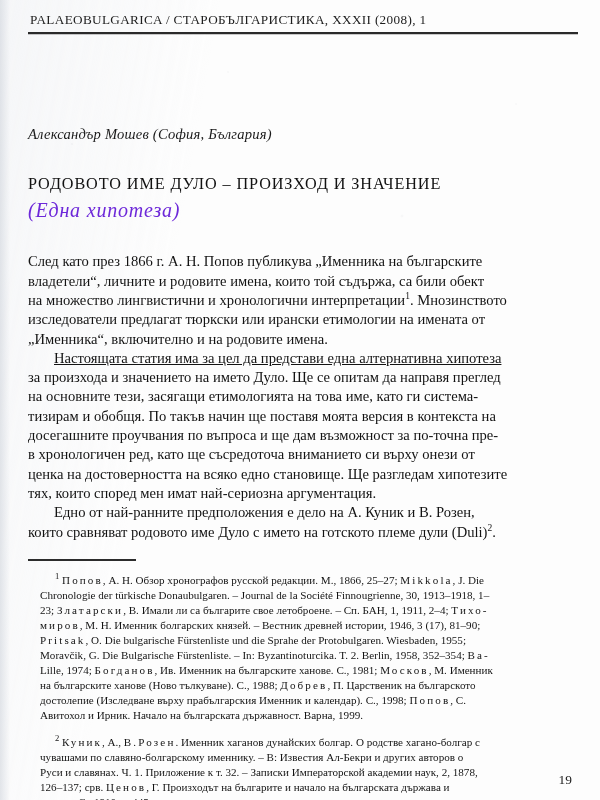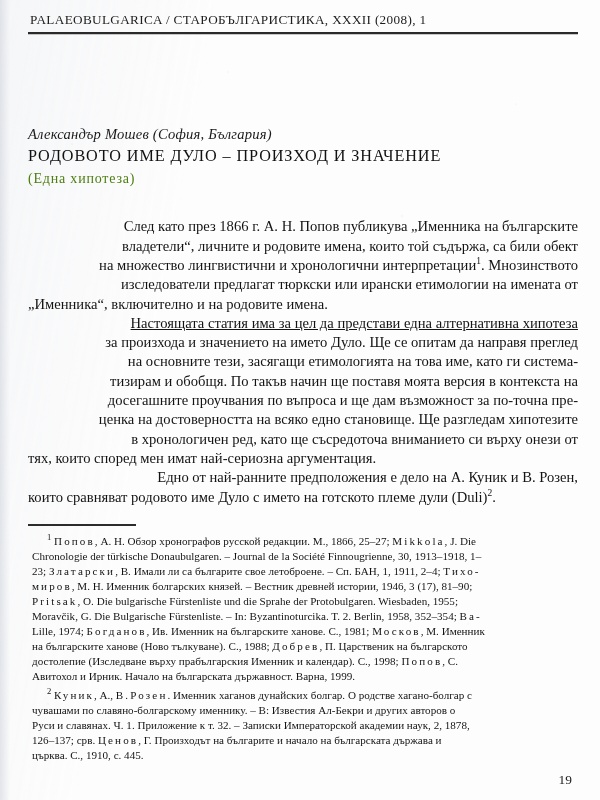--- a/index.html
+++ b/index.html
@@ -67,48 +67,49 @@
   
   .title-block { margin-top: 92px; }
 
   .author-line {
     font-style: italic;
     font-size: 14.6px;
     letter-spacing: 0.2px;
     color: #1a1a1a;
   }
   .article-title {
-    margin-top: 4px;
+    margin-top: 32px;
     font-size: 16.2px;
     letter-spacing: 0.9px;
     color: #111;
     white-space: nowrap;
   }
   .article-subtitle {
     margin-top: 5px;
-    font-size: 14px;
+    font-style: italic;
+    font-size: 20px;
     letter-spacing: 0.8px;
-    color: #4d7c0f;
+    color: #6d28d9;
   }
 
   
   .body-text {
     margin-top: 30px;
     font-size: 14.6px;
     line-height: 19.3px;
     text-align: justify;
     color: #131313;
   }
   .para { margin: 0; }
   .para + .para { margin-top: 0; }
   .para .indent { display: inline-block; width: 26px; }
   .para-line { display: block; white-space: nowrap; }
   .just {
     display: flex;
-    justify-content: flex-end;
+    justify-content: flex-start;
   }
   .just.last { justify-content: flex-start; }
   sup.fn {
     font-size: 9.5px;
     vertical-align: super;
     line-height: 0;
   }
 
   
   .fn-rule {
@@ -116,21 +117,21 @@
     width: 108px;
     height: 2.2px;
     background: #2c2c2c;
   }
   .footnotes {
     margin-top: 8px;
     font-size: 11.1px;
     line-height: 15.0px;
     color: #141414;
   }
-  .fn-para { margin: 4px; }
+  .fn-para { margin: 12px; }
   .fn-para + .fn-para { margin-top: 1px; }
   .fn-line { display: block; white-space: nowrap; }
   .fn-just { display: flex; justify-content: space-between; }
   .fn-just.last { justify-content: flex-start; }
   .fn-indent { display: inline-block; width: 15px; }
   .fn-marker {
     font-size: 8.6px;
     vertical-align: super;
     line-height: 0;
   }
@@ -190,24 +191,24 @@
         <span class="para-line just">
           <span class="" style="display: inline;"><span>на основните тези, засягащи етимологията на това име, като ги система-</span></span>
         </span>
         <span class="para-line just">
           <span class="" style="display: inline;"><span>тизирам и обобщя. По такъв начин ще поставя моята версия в контекста на</span></span>
         </span>
         <span class="para-line just">
           <span class="" style="display: inline;"><span>досегашните проучвания по въпроса и ще дам възможност за по-точна пре-</span></span>
         </span>
         <span class="para-line just">
+          <span class="" style="display: inline;"><span>в хронологичен ред, като ще съсредоточа вниманието си върху онези от</span></span>
+        </span>
+        <span class="para-line just">
           <span class="" style="display: inline;"><span>ценка на достоверността на всяко едно становище. Ще разгледам хипотезите</span></span>
-        </span>
-        <span class="para-line just">
-          <span class="" style="display: inline;"><span>в хронологичен ред, като ще съсредоточа вниманието си върху онези от</span></span>
         </span>
         <span class="para-line just last">
           <span class=" last" style="display: inline;"><span>тях, които според мен имат най-сериозна аргументация.</span></span>
         </span>
       </p>
       <p class="para">
         <span class="para-line just">
           <span class="" style="display: inline;"><span><span class="indent"></span>Едно от най-ранните предположения е дело на А. Куник и В. Розен,</span></span>
         </span>
         <span class="para-line just last">

